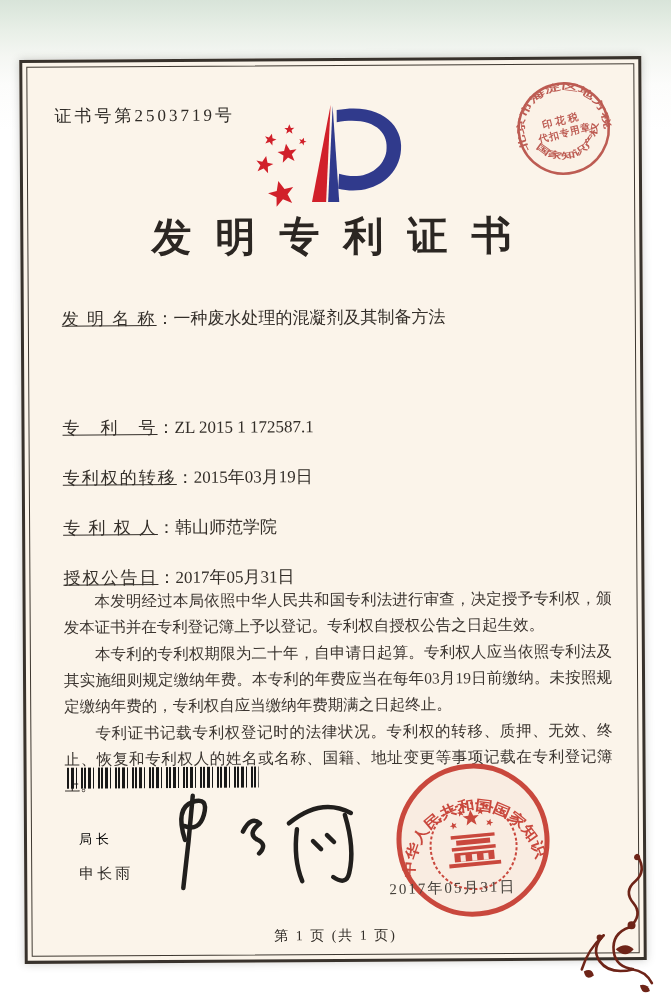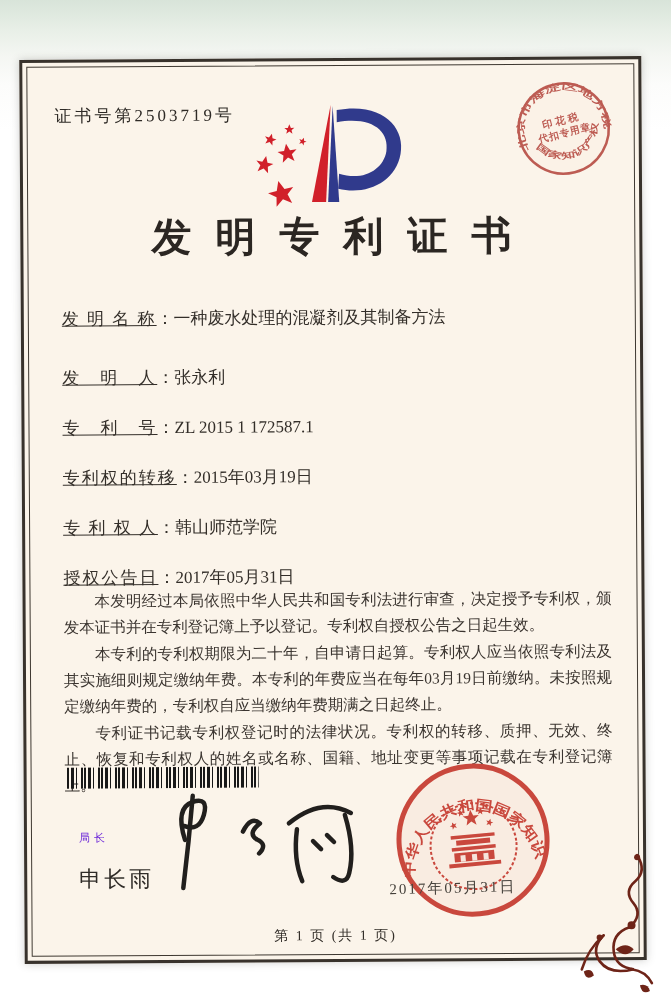--- a/index.html
+++ b/index.html
@@ -16,22 +16,22 @@
   .abs{position:absolute;}
   .cert-number{left:32px;top:42px;font-size:17px;letter-spacing:3px;color:#2e2a26;}
   .title{left:0;right:0;top:148px;text-align:center;font-size:40px;font-weight:bold;
     letter-spacing:24px;text-indent:24px;color:#2b2622;}
   .field{left:38px;font-size:17px;color:#332e29;white-space:nowrap;}
   .flabel{letter-spacing:2px;text-decoration:underline;}
   .body-text{left:38px;top:526px;width:548px;font-size:15.5px;line-height:1.7;color:#3b3530;text-align:justify;}
   .body-text p{margin:0;text-indent:2em;}
   .barcode{left:40px;top:705px;width:192px;height:21px;
     background:repeating-linear-gradient(90deg,#181818 0 2px,transparent 2px 4px,#181818 4px 7px,transparent 7px 9px,#181818 9px 10px,transparent 10px 14px,#181818 14px 16px,transparent 16px 17px);}
-  .director-title{left:52px;top:768px;font-size:11px;letter-spacing:4px;color:#6d28d9;}
-  .director-name{left:52px;top:802px;font-size:22px;letter-spacing:3px;color:#2f2b27;}
+  .director-title{left:52px;top:768px;font-size:13px;letter-spacing:4px;color:#000000;}
+  .director-name{left:52px;top:802px;font-size:15px;letter-spacing:3px;color:#2f2b27;}
   .signature{left:120px;top:728px;width:240px;height:110px;}
   .seal{transform-origin:center;}
   .seal-tr{left:492px;top:20px;width:98px;height:98px;transform:rotate(-14deg);opacity:.88;}
   .seal-br{left:366px;top:700px;width:160px;height:160px;transform:rotate(-5deg);opacity:.93;}
   .seal-date{left:362px;top:818px;width:180px;font-size:15px;letter-spacing:2px;color:#45413b;transform:rotate(-1deg);z-index:5;}
   .ornament{left:552px;top:792px;width:76px;height:158px;z-index:4;}
   .footer{left:0;right:0;top:866px;text-align:center;font-size:14px;letter-spacing:2px;color:#332e29;}
   .logo{left:216px;top:40px;width:172px;height:106px;}
   svg{display:block;overflow:visible;}
 </style>
@@ -72,23 +72,20 @@
       </text>
       <text x="50" y="45" text-anchor="middle" font-size="10.5" letter-spacing="3" fill="#b5483f" font-weight="bold">印花税</text>
       <text x="50" y="58" text-anchor="middle" font-size="10" letter-spacing="1" fill="#b5483f" font-weight="bold">代扣专用章</text>
     </svg>
   </div>
 
   <div class="abs title">发明专利证书</div>
 
   <div class="abs field" style="top:245px">
     <span class="flabel">发 明 名 称</span>：<span class="fvalue">一种废水处理的混凝剂及其制备方法</span>
-  </div>
-  <div class="abs field" style="top:304px">
-    <span class="flabel">发　明　人</span>：<span class="fvalue">张永利</span>
   </div>
   <div class="abs field" style="top:354px">
     <span class="flabel">专　利　号</span>：<span class="fvalue">ZL 2015 1 172587.1</span>
   </div>
   <div class="abs field" style="top:404px">
     <span class="flabel">专利权的转移</span>：<span class="fvalue">2015年03月19日</span>
   </div>
   <div class="abs field" style="top:454px">
     <span class="flabel">专 利 权 人</span>：<span class="fvalue">韩山师范学院</span>
   </div>

